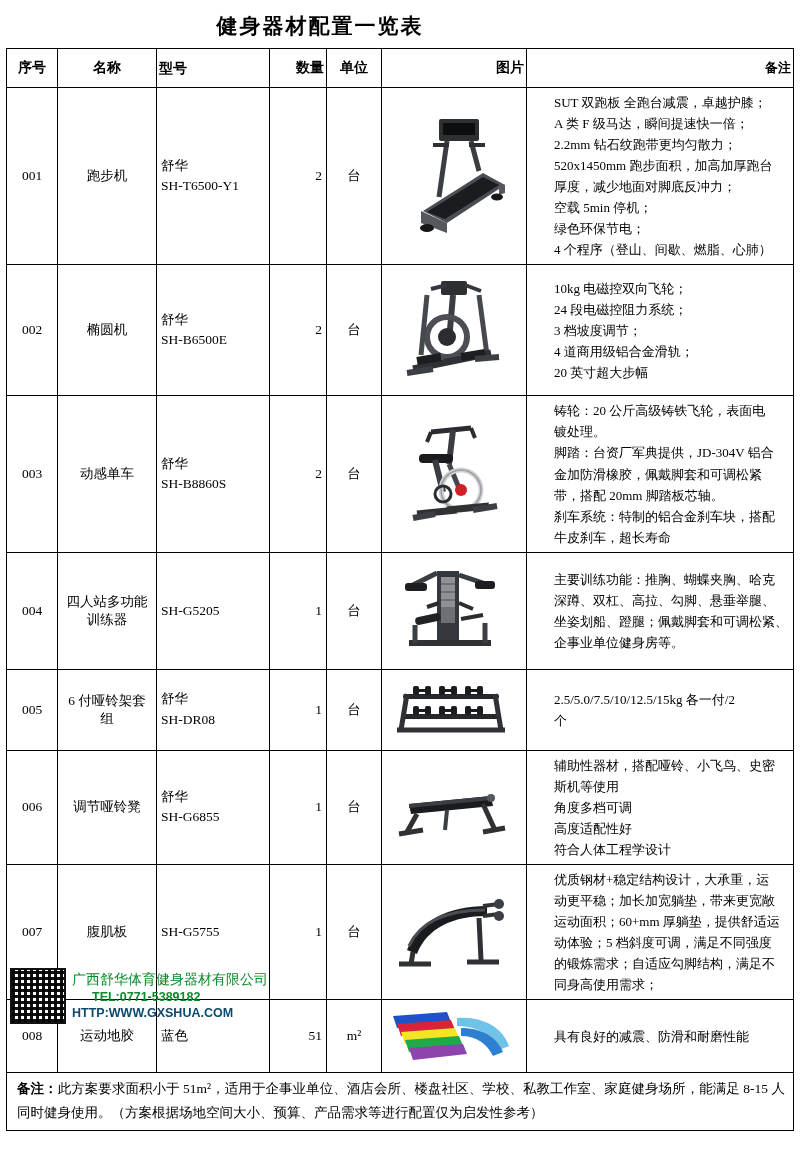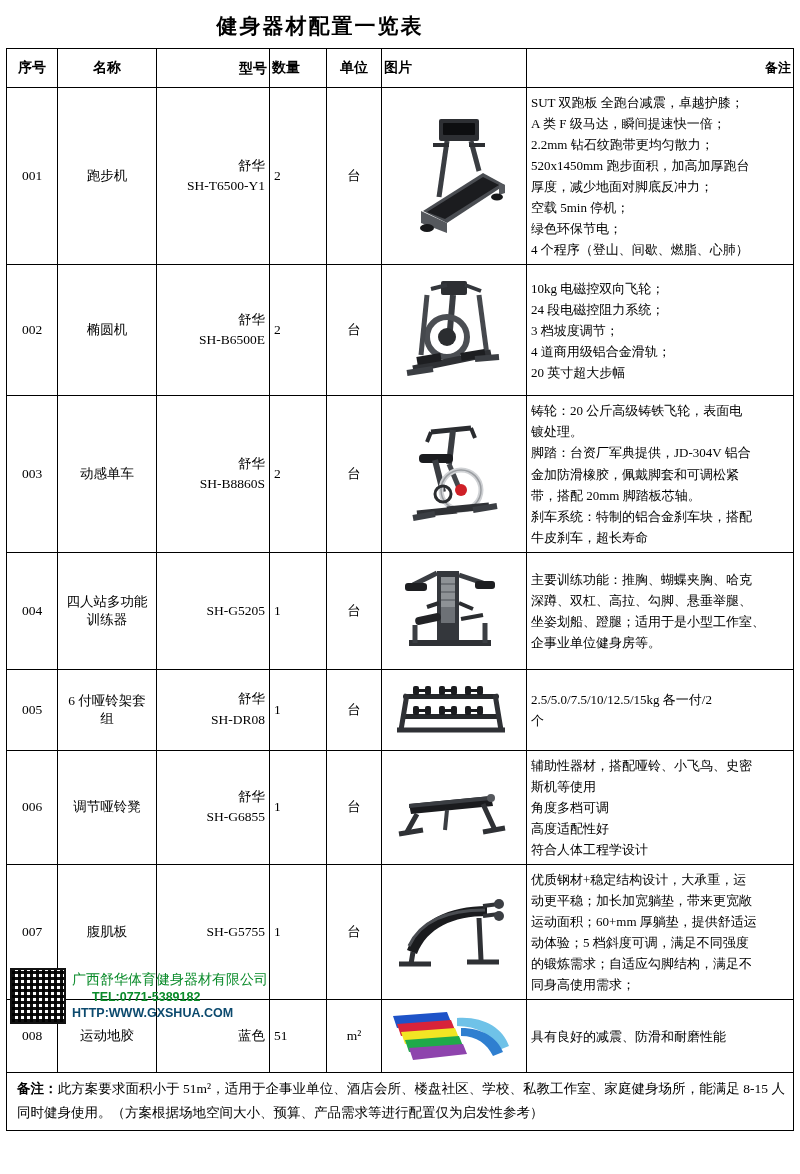--- a/index.html
+++ b/index.html
@@ -29,26 +29,26 @@
     text-align:center;
     padding:5px 2px;
   }
   td{
     font-size:13.5px;
     vertical-align:middle;
     padding:4px 4px;
   }
   .c-no{width:46px;text-align:center;}
   .c-name{width:94px;text-align:center;}
-  .c-model{width:108px;text-align:right;line-height:1.5;}
-  .c-qty{width:52px;text-align:left;}
+  .c-model{width:108px;text-align:left;line-height:1.5;}
+  .c-qty{width:52px;text-align:right;}
   .c-unit{width:50px;text-align:center;}
-  .c-pic{width:140px;text-align:left;padding:10px 2px;}
+  .c-pic{width:140px;text-align:right;padding:10px 2px;}
   .c-remark{text-align:left;line-height:1.62;font-size:13px;}
-  .c-remark div{white-space:normal;}
+  .c-remark div{white-space:normal;margin-left:23px;}
   .pic-box{
     width:134px;
     height:100%;
     display:flex;
     align-items:center;
     justify-content:center;
   }
   .footer-note{
     border:1px solid #000;
     border-top:none;
@@ -246,21 +246,21 @@
               <rect x="28" y="52" width="26" height="8" rx="4" fill="#222326" transform="rotate(-12 41 56)"></rect>
               <path d="M22 80 L104 80" stroke="#2f3135" stroke-width="6"></path>
               <path d="M28 62 L28 80 M98 60 L98 80" stroke="#3b3e43" stroke-width="5"></path>
               <path d="M74 56 L96 52" stroke="#2b2d30" stroke-width="4"></path>
             </svg>
           </div>
         </td>
         <td class="c-remark">
           <div>主要训练功能：推胸、蝴蝶夹胸、哈克</div>
           <div>深蹲、双杠、高拉、勾脚、悬垂举腿、</div>
-          <div>坐姿划船、蹬腿；适用于是小型工作室、</div>
+          <div>坐姿划船、蹬腿；佩戴脚套和可调松紧、</div>
           <div>企事业单位健身房等。</div>
         </td>
       </tr>
 
       <tr>
         <td class="c-no">005</td>
         <td class="c-name">6 付哑铃架套组</td>
         <td class="c-model">
           <div>舒华</div>
           <div>SH-DR08</div>

